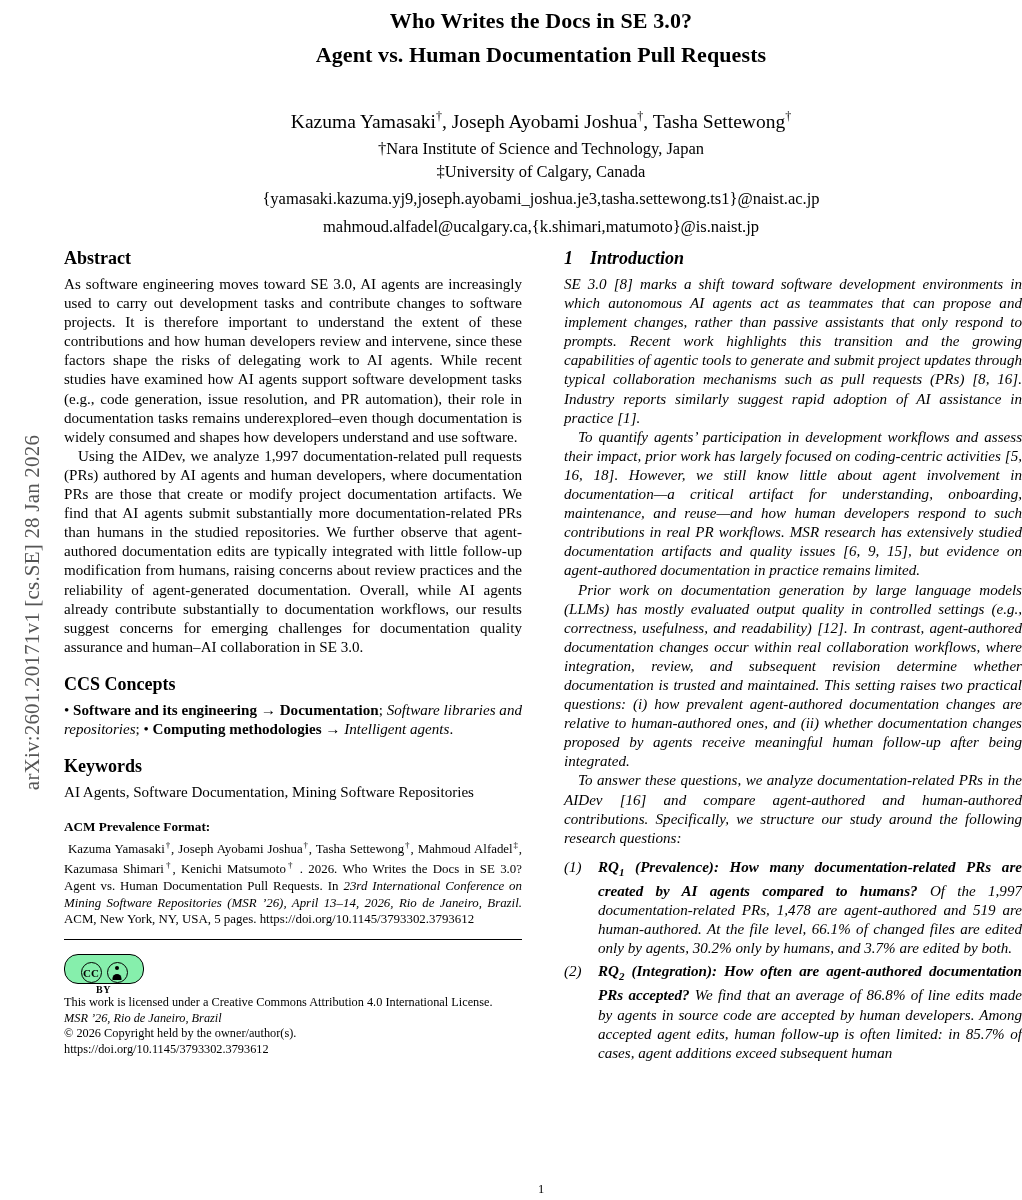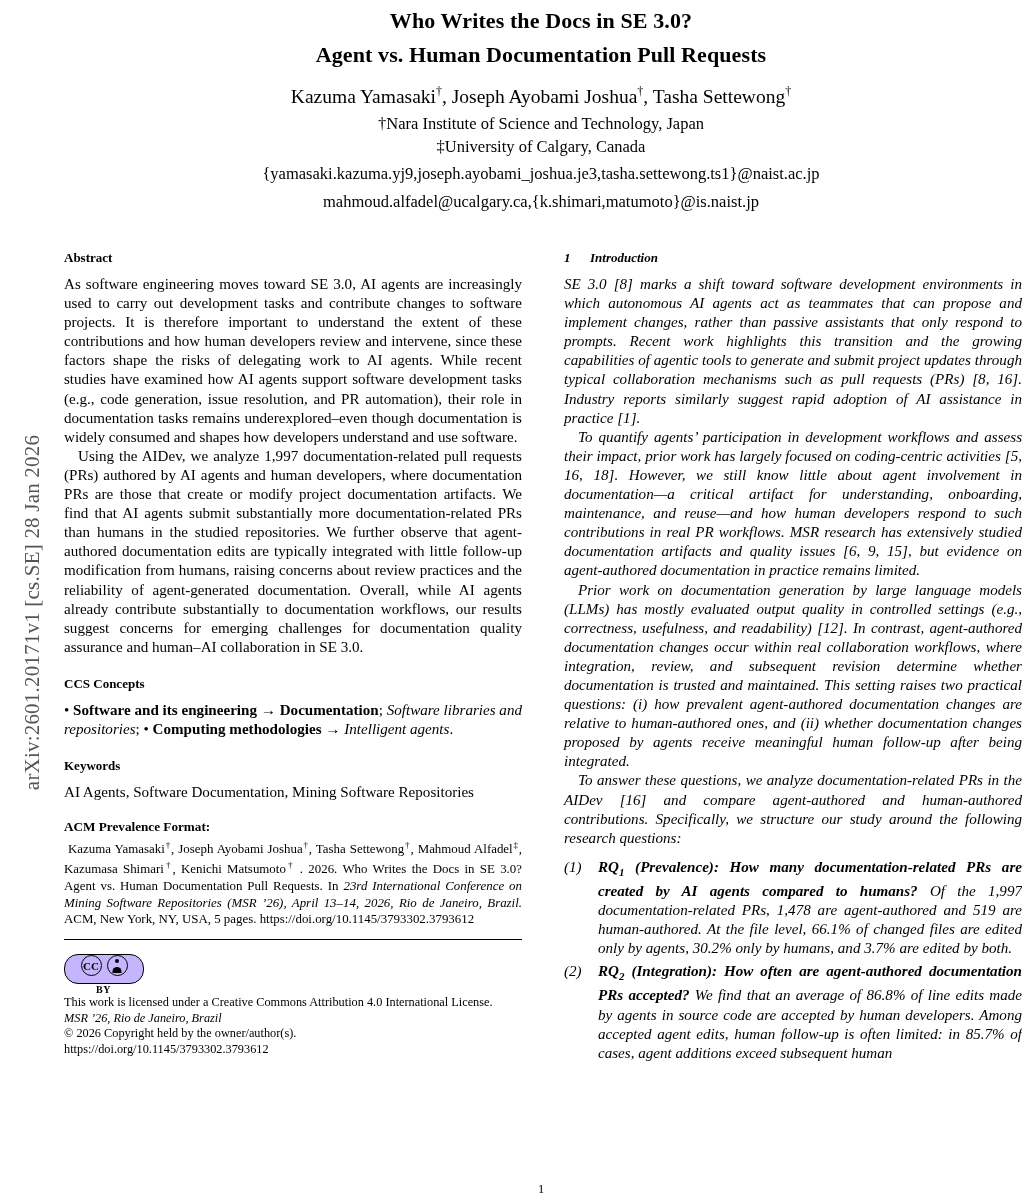--- a/index.html
+++ b/index.html
@@ -51,21 +51,21 @@
     text-align: center;
   }
   .title-line {
     font-family: "Liberation Serif", serif;
     font-weight: bold;
     font-size: 22px;
     line-height: 34px;
     letter-spacing: 0.1px;
   }
   .authors {
-    margin-top: 4px;
+    margin-top: 29px;
     font-size: 19.5px;
     line-height: 30px;
   }
   .sup { font-size: 12px; vertical-align: super; }
   .affil {
     font-size: 16.5px;
     line-height: 23px;
   }
   .emails {
     margin-top: 4px;
@@ -83,21 +83,21 @@
     position: absolute;
     top: 0;
     width: 458px;
   }
   .col-left { left: 4px; }
   .col-right { left: 504px; font-style: italic; }
 
   h2.sec {
     font-family: "Liberation Serif", serif;
     font-weight: bold;
-    font-size: 13px;
+    font-size: 18px;
     margin: 0 0 6px 0;
     line-height: 22px;
   }
   h2.sec.numbered .num { display: inline-block; width: 26px; }
   .para {
     font-size: 15.1px;
     line-height: 19.1px;
     text-align: justify;
     margin: 0;
     hyphens: auto;
@@ -132,24 +132,24 @@
   .acm-ref i { font-style: italic; }
   .acm-ref .sup { font-size: 9px; }
 
   .cc-badge {
     margin-top: 14px;
     width: 78px;
     height: 28px;
     border: 1.4px solid #000;
     border-radius: 14px;
     display: flex;
-    align-items: flex-start;
+    align-items: flex-end;
     justify-content: center;
     gap: 5px;
-    background: #c4b5fd;
+    background: #86efac;
   }
   .cc-circle {
     width: 19px; height: 19px;
     border: 1.6px solid #000;
     border-radius: 50%;
     display: flex; align-items: center; justify-content: center;
     font-size: 11px; font-weight: bold;
     font-family: "Liberation Serif", serif;
   }
   .cc-circle.person { position: relative; }

